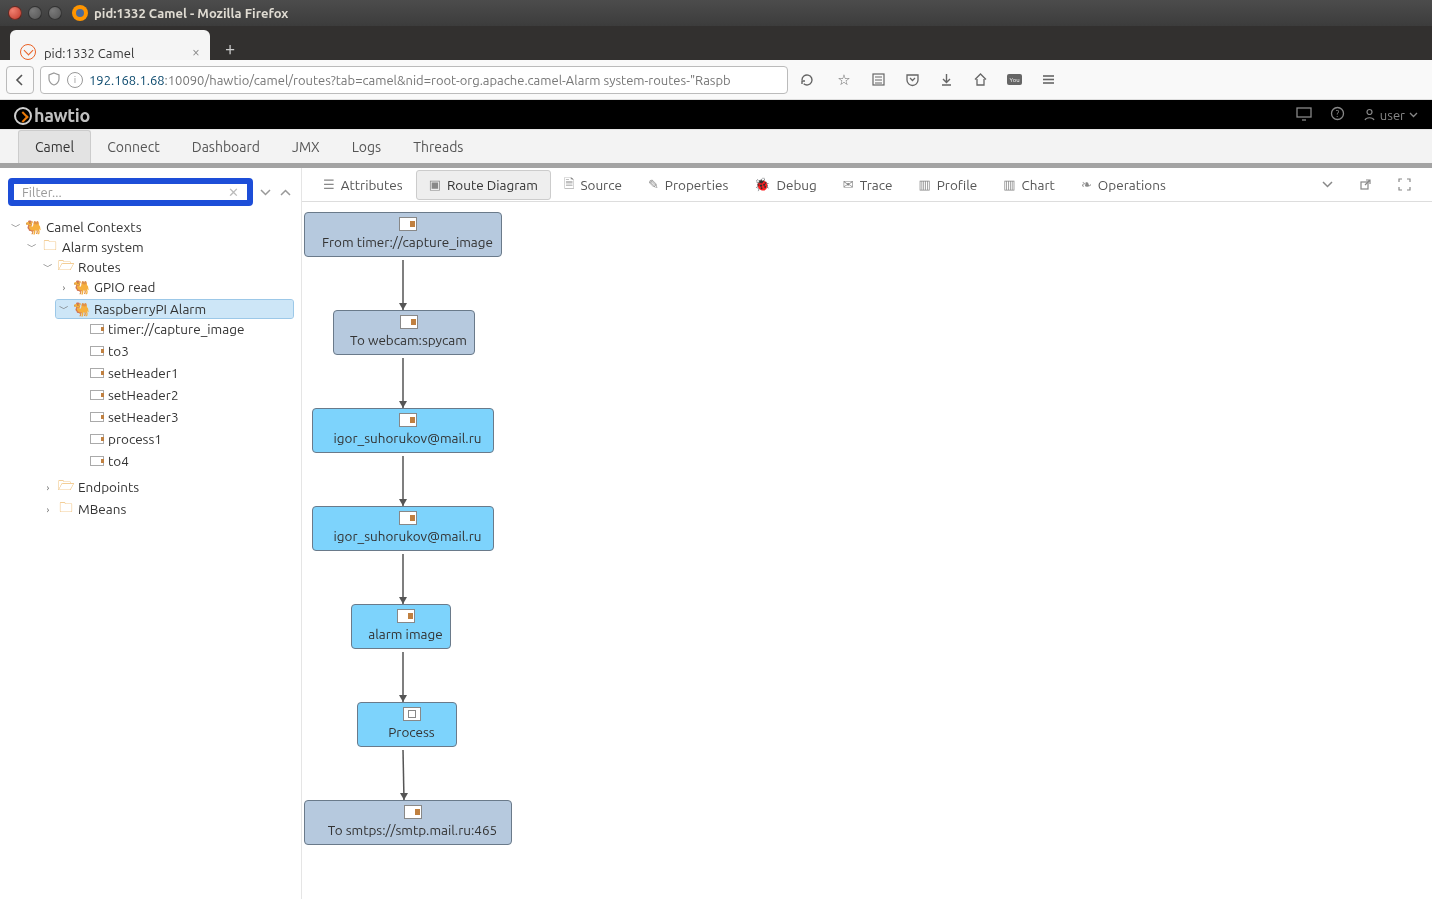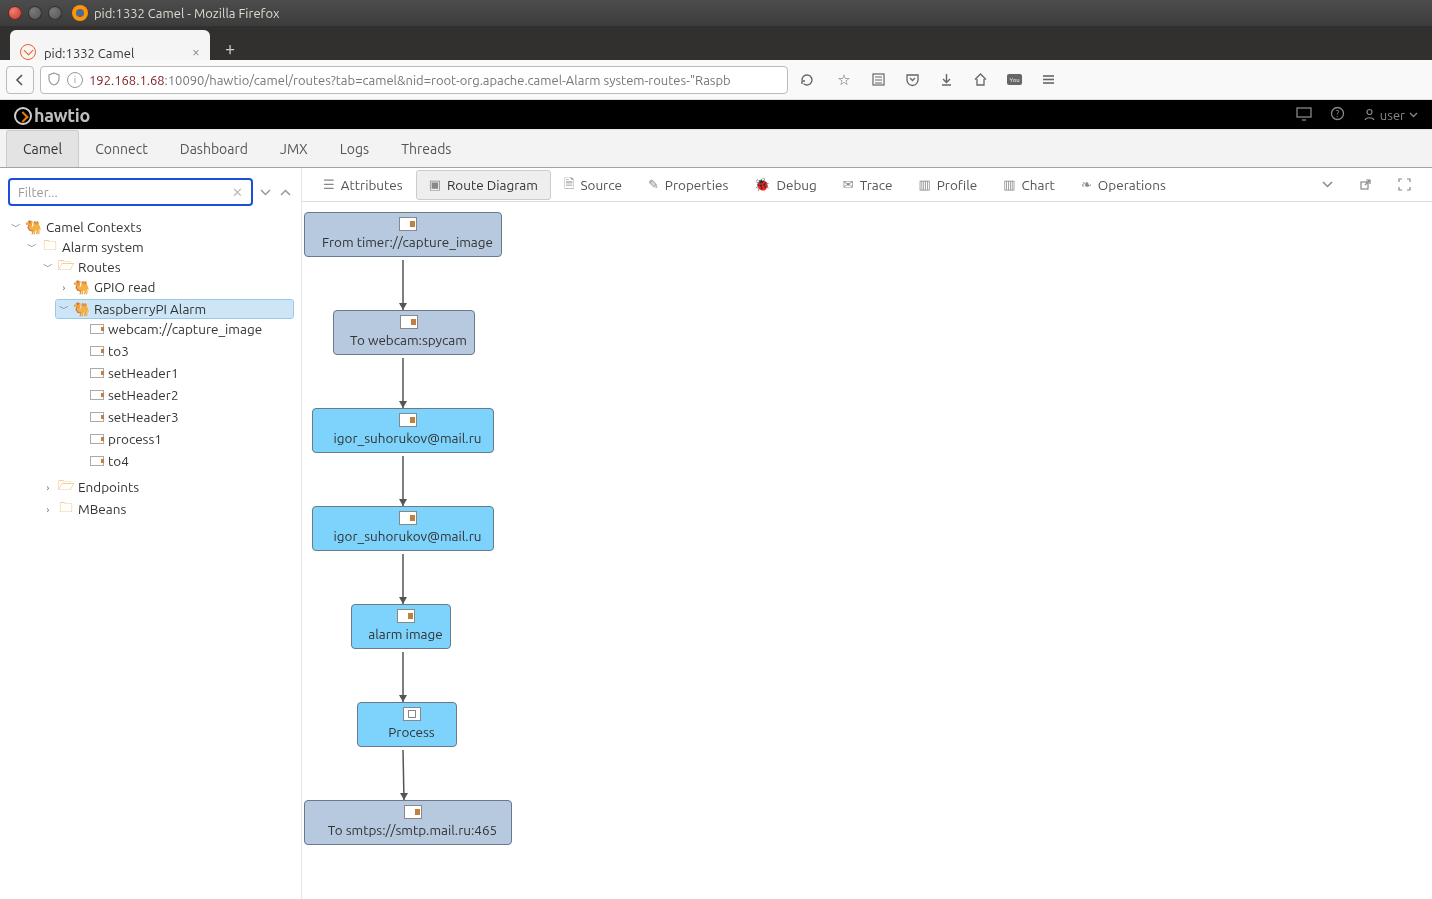--- a/index.html
+++ b/index.html
@@ -1,58 +1,58 @@
 <!DOCTYPE html>
 <html><head>
 <meta charset="utf-8">
 <style>
 *{margin:0;padding:0;box-sizing:border-box;font-family:"Ubuntu","Liberation Sans",sans-serif}
 html,body{width:1432px;height:899px;overflow:hidden}
 
-.titlebar{height:26px;background:linear-gradient(to bottom,#4c4c4c,#3c3c3c);display:flex;align-items:center;padding:0 8px;color:#dfdbd2;font-size:13px;font-weight:normal}
+.titlebar{height:26px;background:linear-gradient(to bottom,#4c4c4c,#3c3c3c);display:flex;align-items:center;padding:0 8px;color:#dfdbd2;font-size:13px;font-weight:bold}
 .tb-btns{display:flex;gap:6px;margin-right:10px}
 .tb-btn{width:14px;height:14px;border-radius:50%;border:1px solid rgba(0,0,0,.5)}
 .tb-close{background:radial-gradient(circle at 30% 30%,#f08070,#c0392b)}
 .tb-min,.tb-max{background:radial-gradient(circle at 30% 30%,#7a7a7a,#555)}
 .tb-icon{width:16px;height:16px;margin-right:6px;background:#ff9500;border-radius:50%;display:flex;align-items:center;justify-content:center;font-size:10px}
 
 .tabstrip{height:34px;background:#32302f;display:flex;align-items:flex-end;padding-left:10px}
 .tab{height:30px;background:#f5f5f5;border-radius:6px 6px 0 0;min-width:200px;display:flex;align-items:flex-end;padding:0 10px;font-size:13px;color:#333;position:relative}
 .tab .favicon{width:16px;height:16px;margin-right:8px;border:1px solid #e96125;border-radius:50%;position:relative}
 .tab .favicon::after{content:"";position:absolute;width:6px;height:6px;border:1px solid #e96125;border-top:none;border-left:none;transform:rotate(45deg);top:2px;left:4px}
 .tab .tab-x{margin-left:auto;color:#888;font-size:14px}
 .newtab{width:28px;height:24px;margin-left:6px;color:#ccc;display:flex;align-items:center;justify-content:center;font-size:18px;border-radius:4px}
 
 .urlrow{height:40px;background:#f9f9f9;border-bottom:1px solid #ddd;display:flex;align-items:center;padding:0 6px;gap:6px}
 .nav-back{width:28px;height:28px;border:1px solid #bbb;border-radius:4px;display:flex;align-items:center;justify-content:center;color:#555;background:#fafafa}
 .urlbox{flex:0 0 748px;height:28px;border:1px solid #bbb;border-radius:4px;display:flex;align-items:center;padding:0 6px;font-size:13px;color:#777;background:#fff}
 .urlbox .shield{width:16px;height:16px;color:#888;margin-right:4px}
 .urlbox .info{width:16px;height:16px;border:1px solid #999;border-radius:50%;color:#999;display:flex;align-items:center;justify-content:center;font-size:10px;margin-right:6px}
-.urlbox .host{color:#7f1d1d}
+.urlbox .host{color:#0c4a6e}
 .reload{width:26px;height:26px;display:flex;align-items:center;justify-content:center;color:#666;border:1px solid transparent;border-radius:4px}
 .searchbox{flex:1;height:28px;border:1px solid #bbb;border-radius:4px;display:flex;align-items:center;padding:0 6px;font-size:13px;color:#999;background:#fff}
 .searchbox .mag{margin-right:6px;color:#888}
 .toolbtns{display:flex;gap:14px;margin-left:8px;margin-right:6px;color:#666}
 .toolbtn{width:20px;height:20px;display:flex;align-items:center;justify-content:center;font-size:15px}
 
 .hawtio-hdr{height:30px;background:#000000;border-bottom:1px solid #e5e5e5;display:flex;align-items:center;padding:0 14px}
 .logo{font-size:18px;font-weight:bold;color:#bfbfbf;letter-spacing:-.3px}
 .logo-icon{width:18px;height:18px;border:2px solid #cfcfcf;border-radius:50%;margin-right:2px;display:inline-block;vertical-align:-3px;position:relative}
 .logo-icon::after{content:"";position:absolute;width:6px;height:6px;border-right:2px solid #ec7a08;border-bottom:2px solid #ec7a08;transform:rotate(-45deg);top:4px;left:3px}
 .hdr-right{margin-left:auto;display:flex;align-items:center;gap:18px;color:#888;font-size:13px}
 .user-drop{display:flex;align-items:center;gap:4px}
 
-.mainnav{height:38px;background:#f3f3f3;border-bottom:1px solid #a3a3a3;display:flex;align-items:stretch;padding-left:6px}
+.mainnav{height:38px;background:#f3f3f3;border-bottom:5px solid #a3a3a3;display:flex;align-items:stretch;padding-left:18px}
 .mainnav .navitem{padding:0 16px;display:flex;align-items:center;font-size:14px;color:#555;cursor:pointer}
 .mainnav .navitem.active{background:#e3e3e3;border:1px solid #ccc;border-bottom:none;border-radius:3px 3px 0 0;color:#333}
 
 .workspace{display:flex;height:calc(899px - 26px - 34px - 40px - 30px - 38px)}
 .sidebar{width:302px;border-right:1px solid #e5e5e5;padding:10px 8px;overflow:auto}
 .filterwrap{display:flex;align-items:center;gap:4px;margin-bottom:10px}
-.filterbox{flex:1;height:28px;border:2px solid #1d4ed8;border-radius:4px;display:flex;align-items:center;padding:0 8px;color:#999;font-size:13px;background:#fff}
+.filterbox{flex:1;height:28px;border:6px solid #1d4ed8;border-radius:4px;display:flex;align-items:center;padding:0 8px;color:#999;font-size:13px;background:#fff}
 .filterbox .fx{margin-left:auto;color:#bbb}
 .udbtn{color:#999;width:16px;height:16px;display:flex;align-items:center;justify-content:center}
 
 .tree{font-size:13.5px;color:#333}
 .tree ul{list-style:none;padding-left:16px}
 .tree>ul{padding-left:0}
 .tree li{padding:2px 0}
 .row{display:flex;align-items:center;gap:4px;padding:1px 2px;border-radius:2px}
 .row.sel{background:#cde6f7;outline:1px solid #9cc8e8}
 .tw{width:12px;color:#666;font-size:10px;text-align:center;user-select:none}
@@ -268,21 +268,21 @@
                       <div class="row sel">
                           <span class="tw">﹀</span>
                           <span class="ic ic-route">🐫</span>
                           <span>RaspberryPI Alarm</span>
                         </div>
                       <ul>
                         <li>
                             <div class="row">
                               <span class="tw"></span>
                               <span class="ic-node"></span>
-                              <span>webcam://capture_image</span>
+                              <span>timer://capture_image</span>
                             </div>
                           </li>
                         <li>
                             <div class="row">
                               <span class="tw"></span>
                               <span class="ic-node"></span>
                               <span>to3</span>
                             </div>
                           </li>
                         <li>

